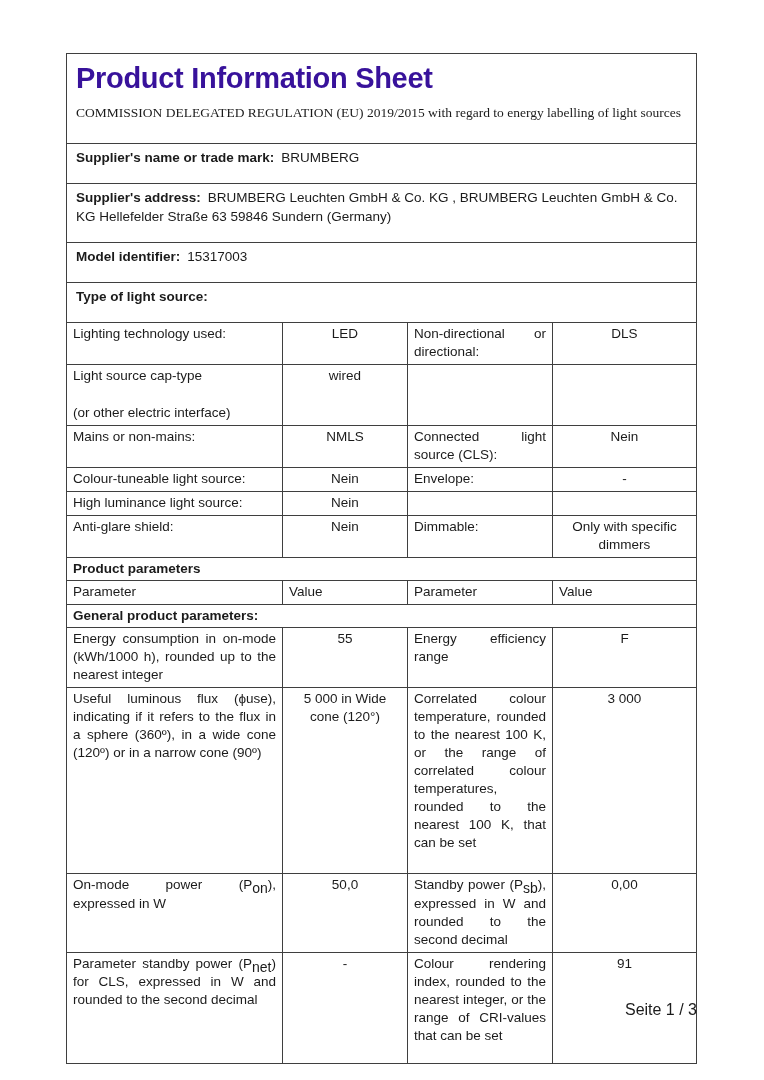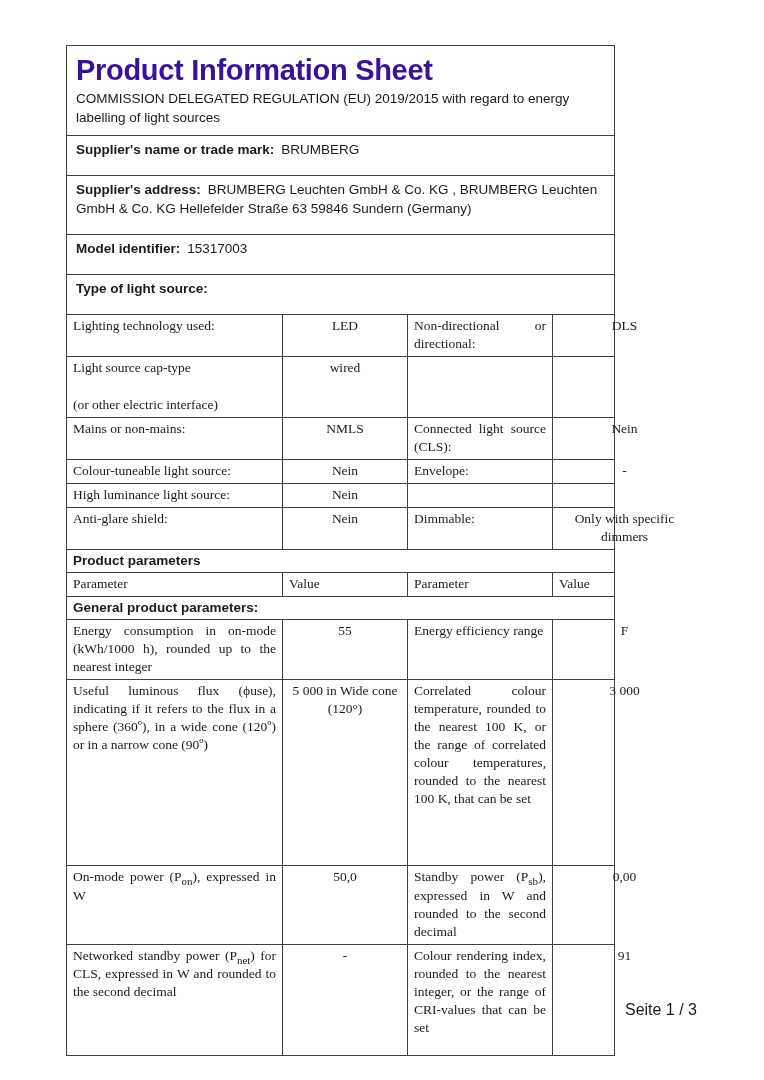--- a/index.html
+++ b/index.html
@@ -1,33 +1,33 @@
 <!DOCTYPE html>
 <html><head>
 <meta charset="utf-8">
 <style>
   html,body{margin:0;padding:0;background:#ffffff;}
   #page{position:relative;width:764px;height:1080px;background:#ffffff;
         font-family:"Liberation Sans",sans-serif;color:#1b1b1b;overflow:hidden;}
-  .sheet{position:absolute;left:66px;top:45px;width:549px;box-sizing:border-box;
+  .sheet{position:absolute;left:66px;top:53px;width:631px;box-sizing:border-box;
          border:1px solid #3f3f3f;font-size:13.5px;}
   .title-block{border-bottom:1px solid #3f3f3f;padding:5px 9px 8px;min-height:90px;box-sizing:border-box;}
   .doc-title{margin:0;font-size:29px;line-height:38px;font-weight:bold;letter-spacing:-0.3px;}
-  .doc-subtitle{margin:0 0 0;line-height:19px;}
+  .doc-subtitle{margin:6px 0 0;line-height:19px;font-family:Liberation Serif, serif;}
   .row{border-bottom:1px solid #3f3f3f;padding:4px 9px 16px;line-height:19px;box-sizing:border-box;}
   .b{font-weight:bold;}
   .lblval .val{margin-left:7px;}
   .grid{display:grid;grid-template-columns:216px 125px 145px 143px;border-bottom:1px solid #3f3f3f;box-sizing:border-box;}
   .grid.last{border-bottom:none;}
-  .c{box-sizing:border-box;padding:2px 6px 3px;line-height:18px;border-right:1px solid #3f3f3f;font-family:Liberation Serif, serif;}
+  .c{box-sizing:border-box;padding:2px 6px 3px;line-height:18px;border-right:1px solid #3f3f3f;}
   .c.c4{border-right:none;}
   .c.p{text-align:justify;}
   .c.v{text-align:center;}
   .c .para2{margin-top:19px;}
-  sub{font-size:11px;line-height:1;}
+  sub{font-size:14px;line-height:1;}
   .center-row{border-bottom:1px solid #3f3f3f;text-align:left;font-weight:bold;
               padding:2px 6px;line-height:18px;min-height:21px;box-sizing:border-box;}
   .mh40{min-height:40px}.mh45{min-height:45px}.mh41{min-height:41px}.mh22{min-height:22px}
   .mh21{min-height:21px}.mh59{min-height:59px}.mh186{min-height:186px}.mh78{min-height:78px}.mh110{min-height:110px}
   .footer{position:absolute;right:67px;top:1003px;font-size:16px;line-height:14px;color:#1b1b1b;}
 </style>
 </head>
 <body>
 
 <div id="page">
@@ -125,21 +125,21 @@
     </div>
 
     <div class="grid mh78">
       <div class="c c1 p"><span>On-mode power (P</span><sub>on</sub><span>), expressed in W</span></div>
       <div class="c c2 v">50,0</div>
       <div class="c c3 p"><span>Standby power (P</span><sub>sb</sub><span>), expressed in W and rounded to the second decimal</span></div>
       <div class="c c4 v">0,00</div>
     </div>
 
     <div class="grid mh110 last">
-      <div class="c c1 p"><span>Networked standby power (P</span><sub>net</sub><span>) for CLS, expressed in W and rounded to the second decimal</span></div>
+      <div class="c c1 p"><span>Parameter standby power (P</span><sub>net</sub><span>) for CLS, expressed in W and rounded to the second decimal</span></div>
       <div class="c c2 v">-</div>
       <div class="c c3 p">Colour rendering index, rounded to the nearest integer, or the range of CRI-values that can be set</div>
       <div class="c c4 v">91</div>
     </div>
 
   </div>
 
   <div class="footer">Seite 1 / 3</div>
 </div>
 

